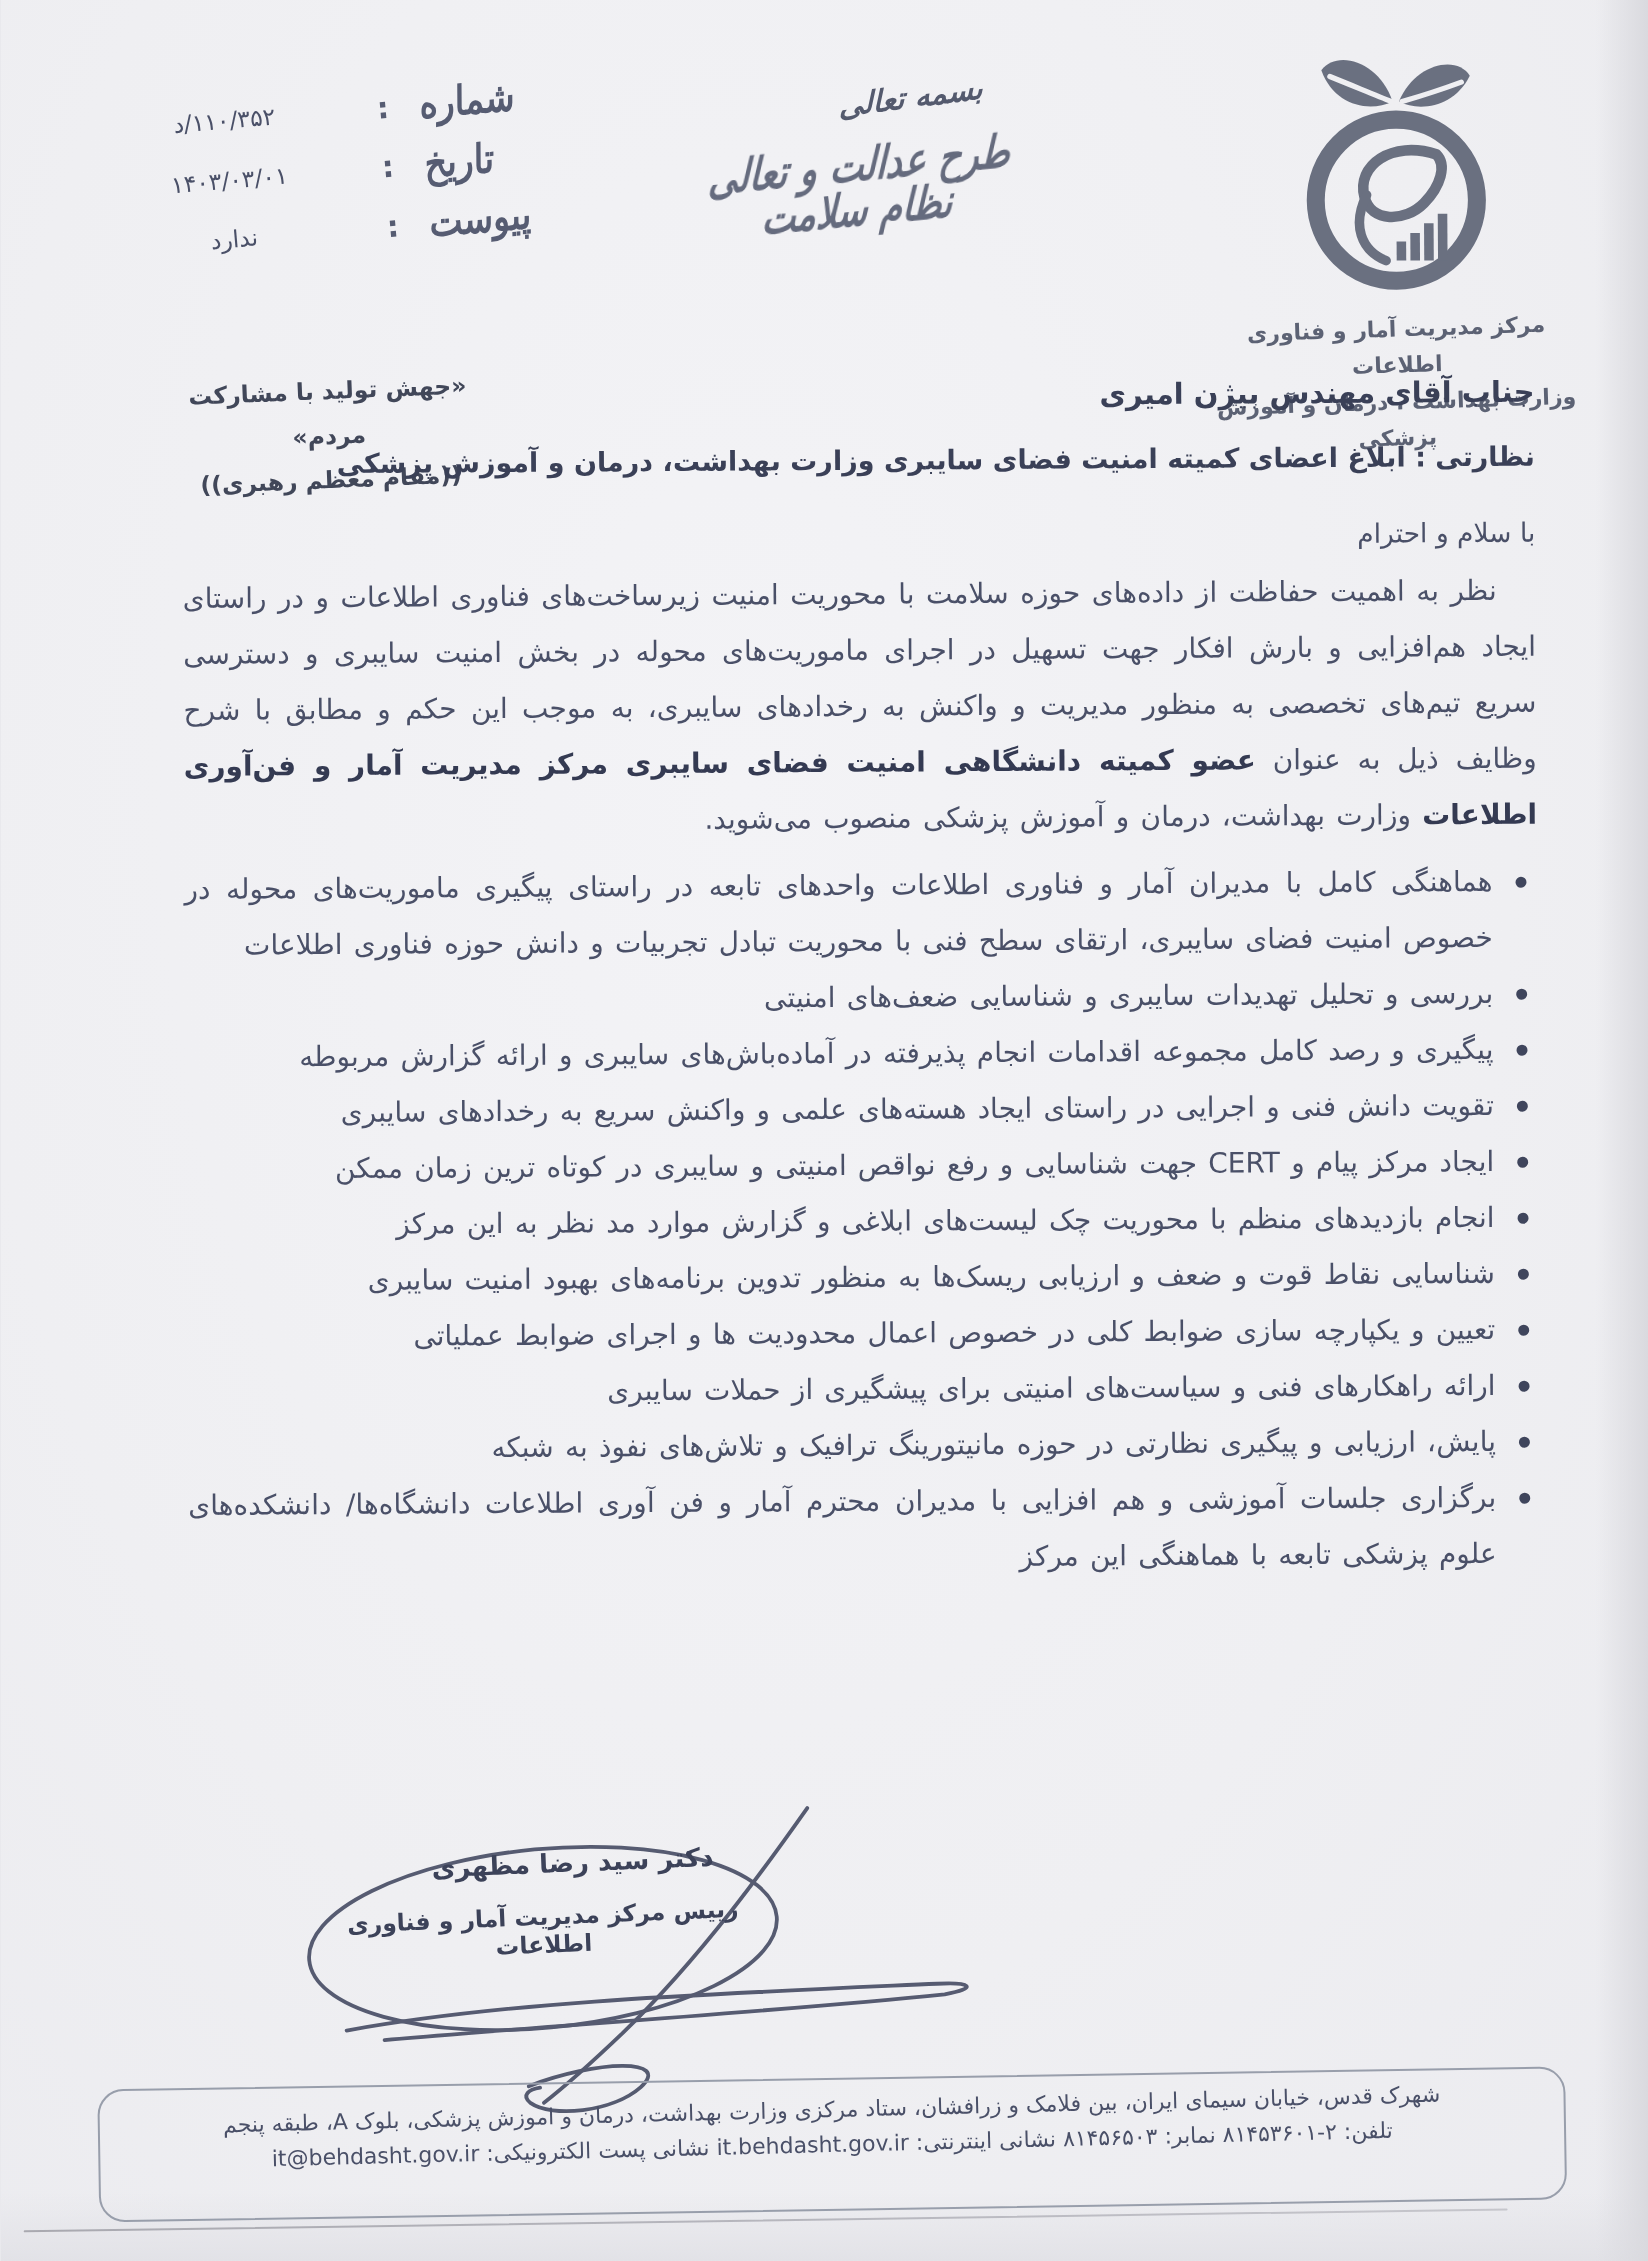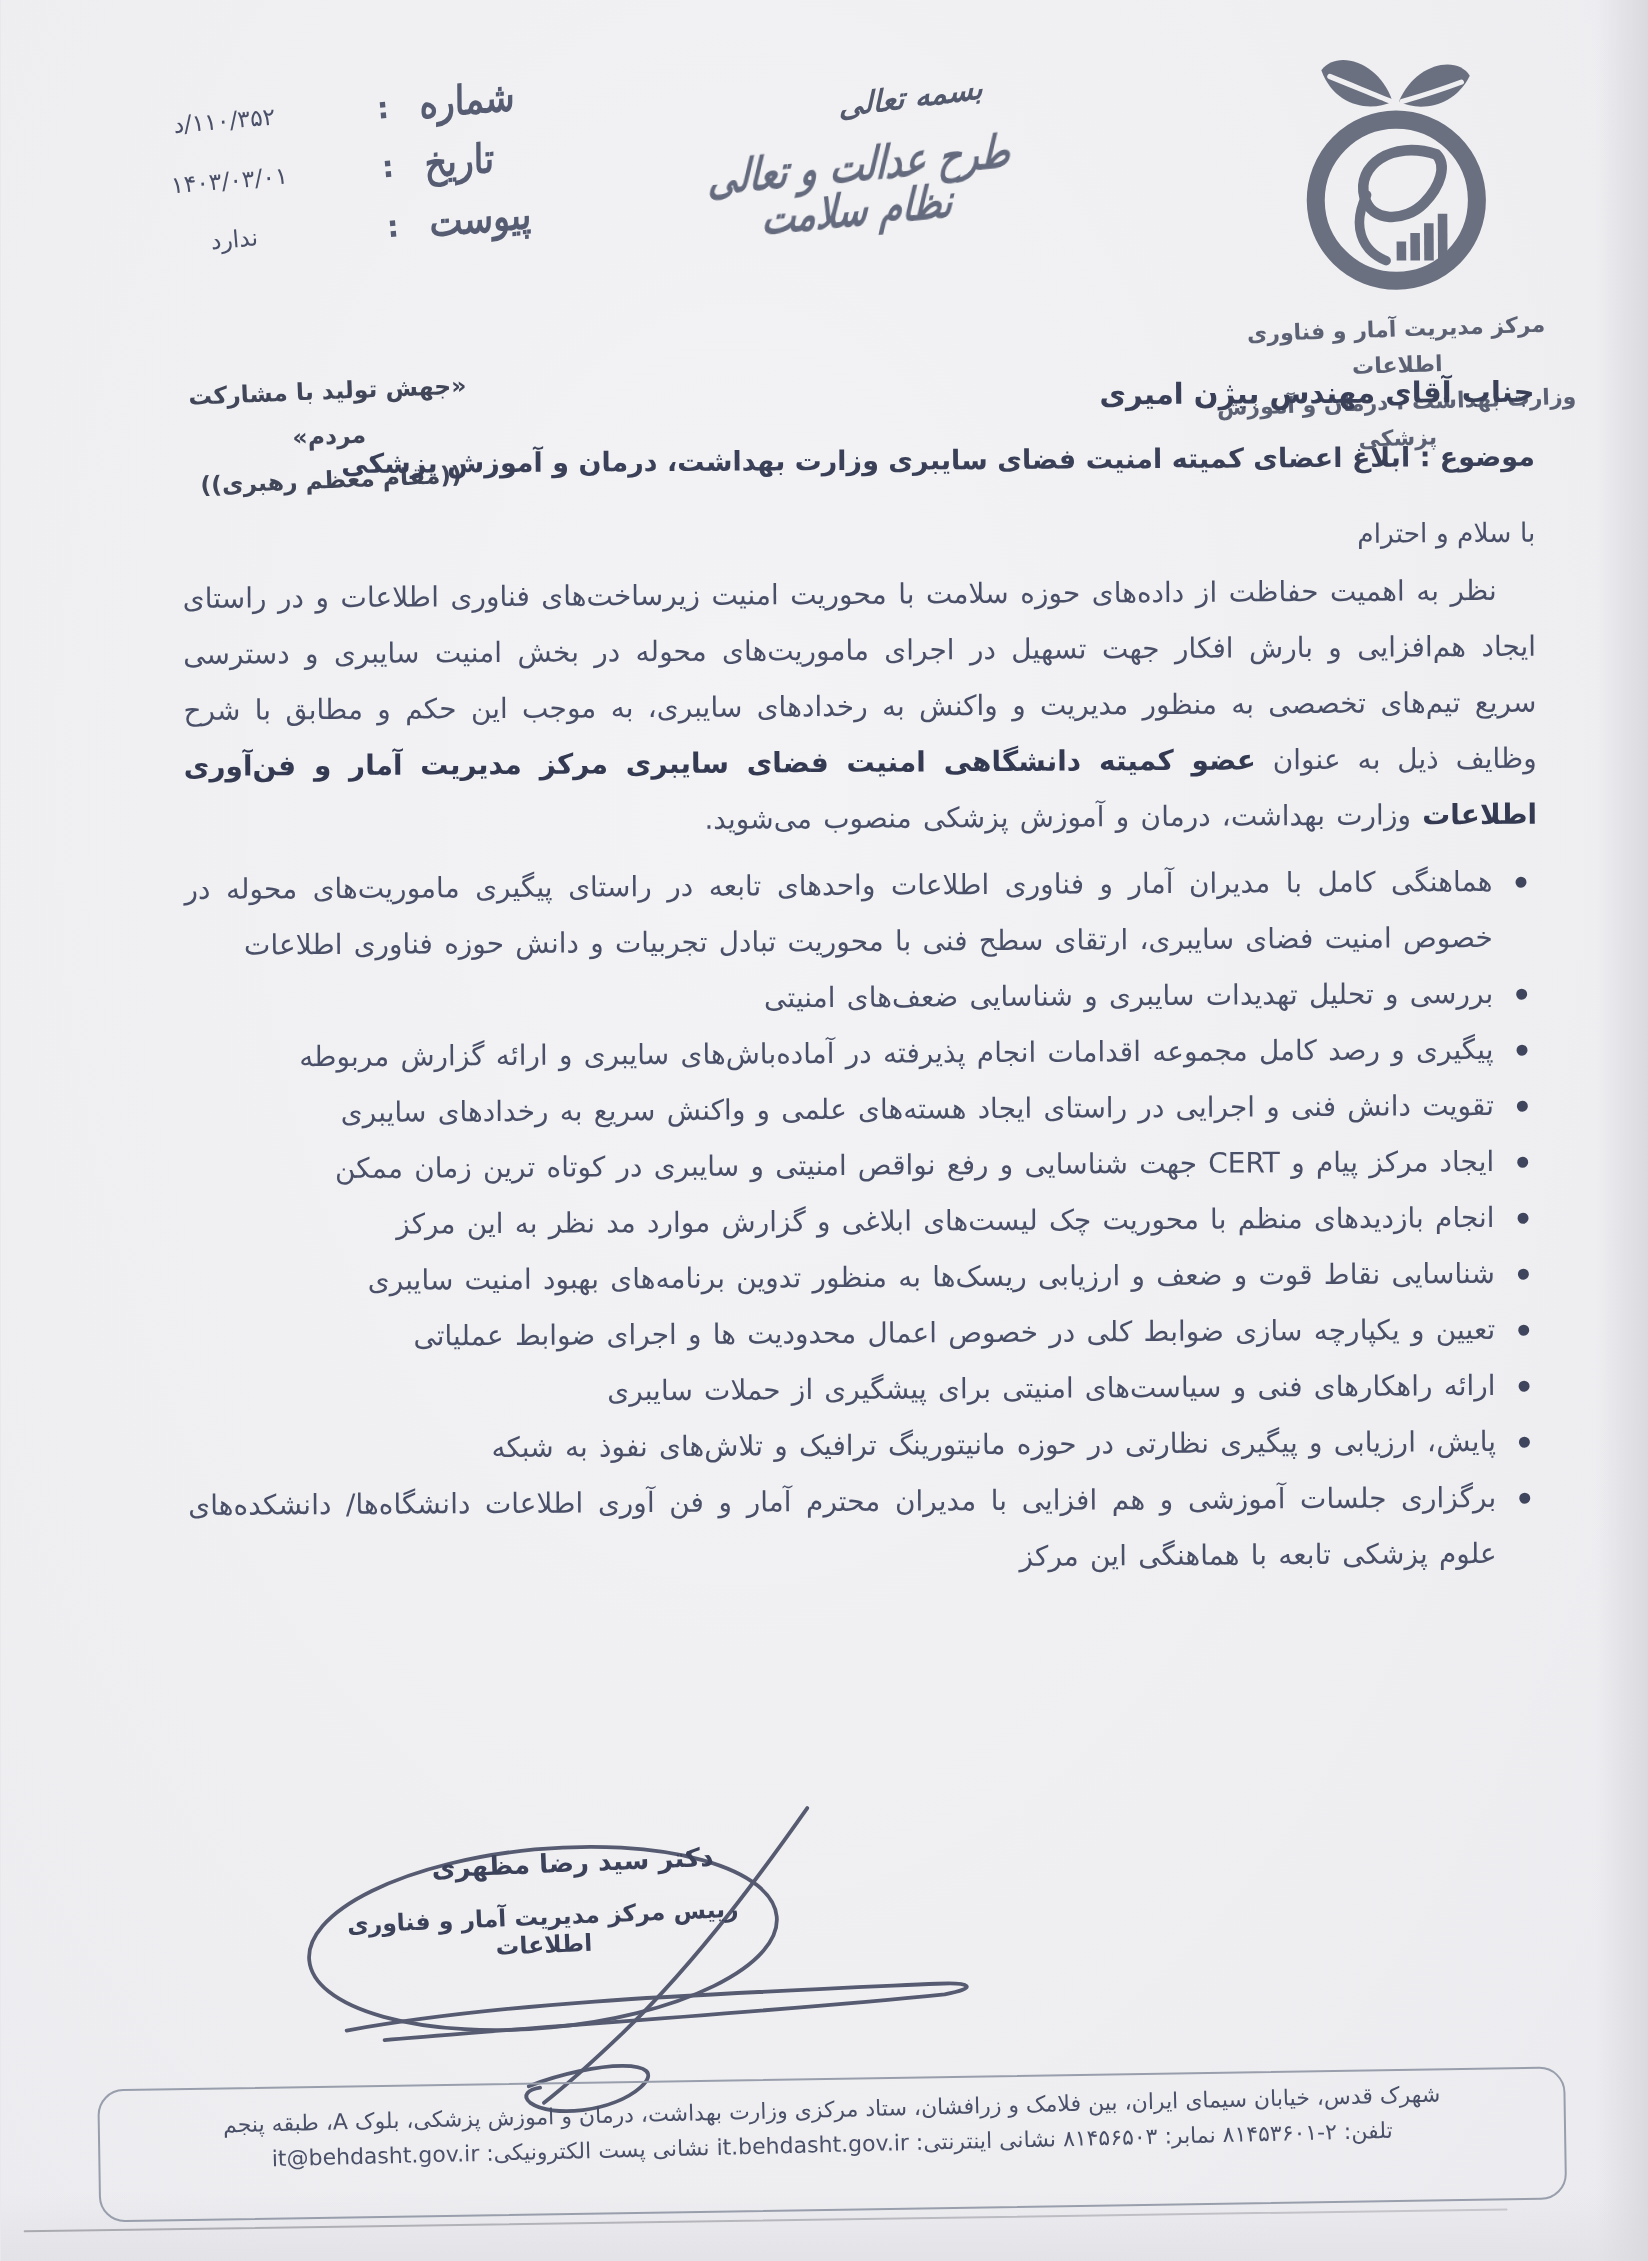--- a/index.html
+++ b/index.html
@@ -157,21 +157,21 @@
         <rect x="139" y="158" width="9" height="44"></rect>
       </g>
     </svg>
     <div class="org-line">مرکز مدیریت آمار و فناوری اطلاعات</div>
     <div class="org-line">وزارت بهداشت ، درمان و آموزش پزشکی</div>
   </div>
 
   <div class="letter">
     <div class="recipient">جناب آقای مهندس بیژن امیری</div>
     <div class="subject">
-      <span>موضوع :</span>
+      <span>نظارتی :</span>
       <span>ابلاغ اعضای کمیته امنیت فضای سایبری وزارت بهداشت، درمان و آموزش پزشکی</span>
     </div>
     <div class="salutation">با سلام و احترام</div>
     <div class="intro">
       <span>نظر به اهمیت حفاظت از داده‌های حوزه سلامت با محوریت امنیت زیرساخت‌های فناوری اطلاعات و در راستای ایجاد هم‌افزایی و بارش افکار جهت تسهیل در اجرای ماموریت‌های محوله در بخش امنیت سایبری و دسترسی سریع تیم‌های تخصصی به منظور مدیریت و واکنش به رخدادهای سایبری، به موجب این حکم و مطابق با شرح وظایف ذیل به عنوان </span><b>عضو کمیته دانشگاهی امنیت فضای سایبری مرکز مدیریت آمار و فن‌آوری اطلاعات</b><span> وزارت بهداشت، درمان و آموزش پزشکی منصوب می‌شوید.</span>
     </div>
     <ul class="duties">
       <li>
           <span class="bullet-dot"></span>
           <span class="duty-text">هماهنگی کامل با مدیران آمار و فناوری اطلاعات واحدهای تابعه در راستای پیگیری ماموریت‌های محوله در خصوص امنیت فضای سایبری، ارتقای سطح فنی با محوریت تبادل تجربیات و دانش حوزه فناوری اطلاعات</span>

